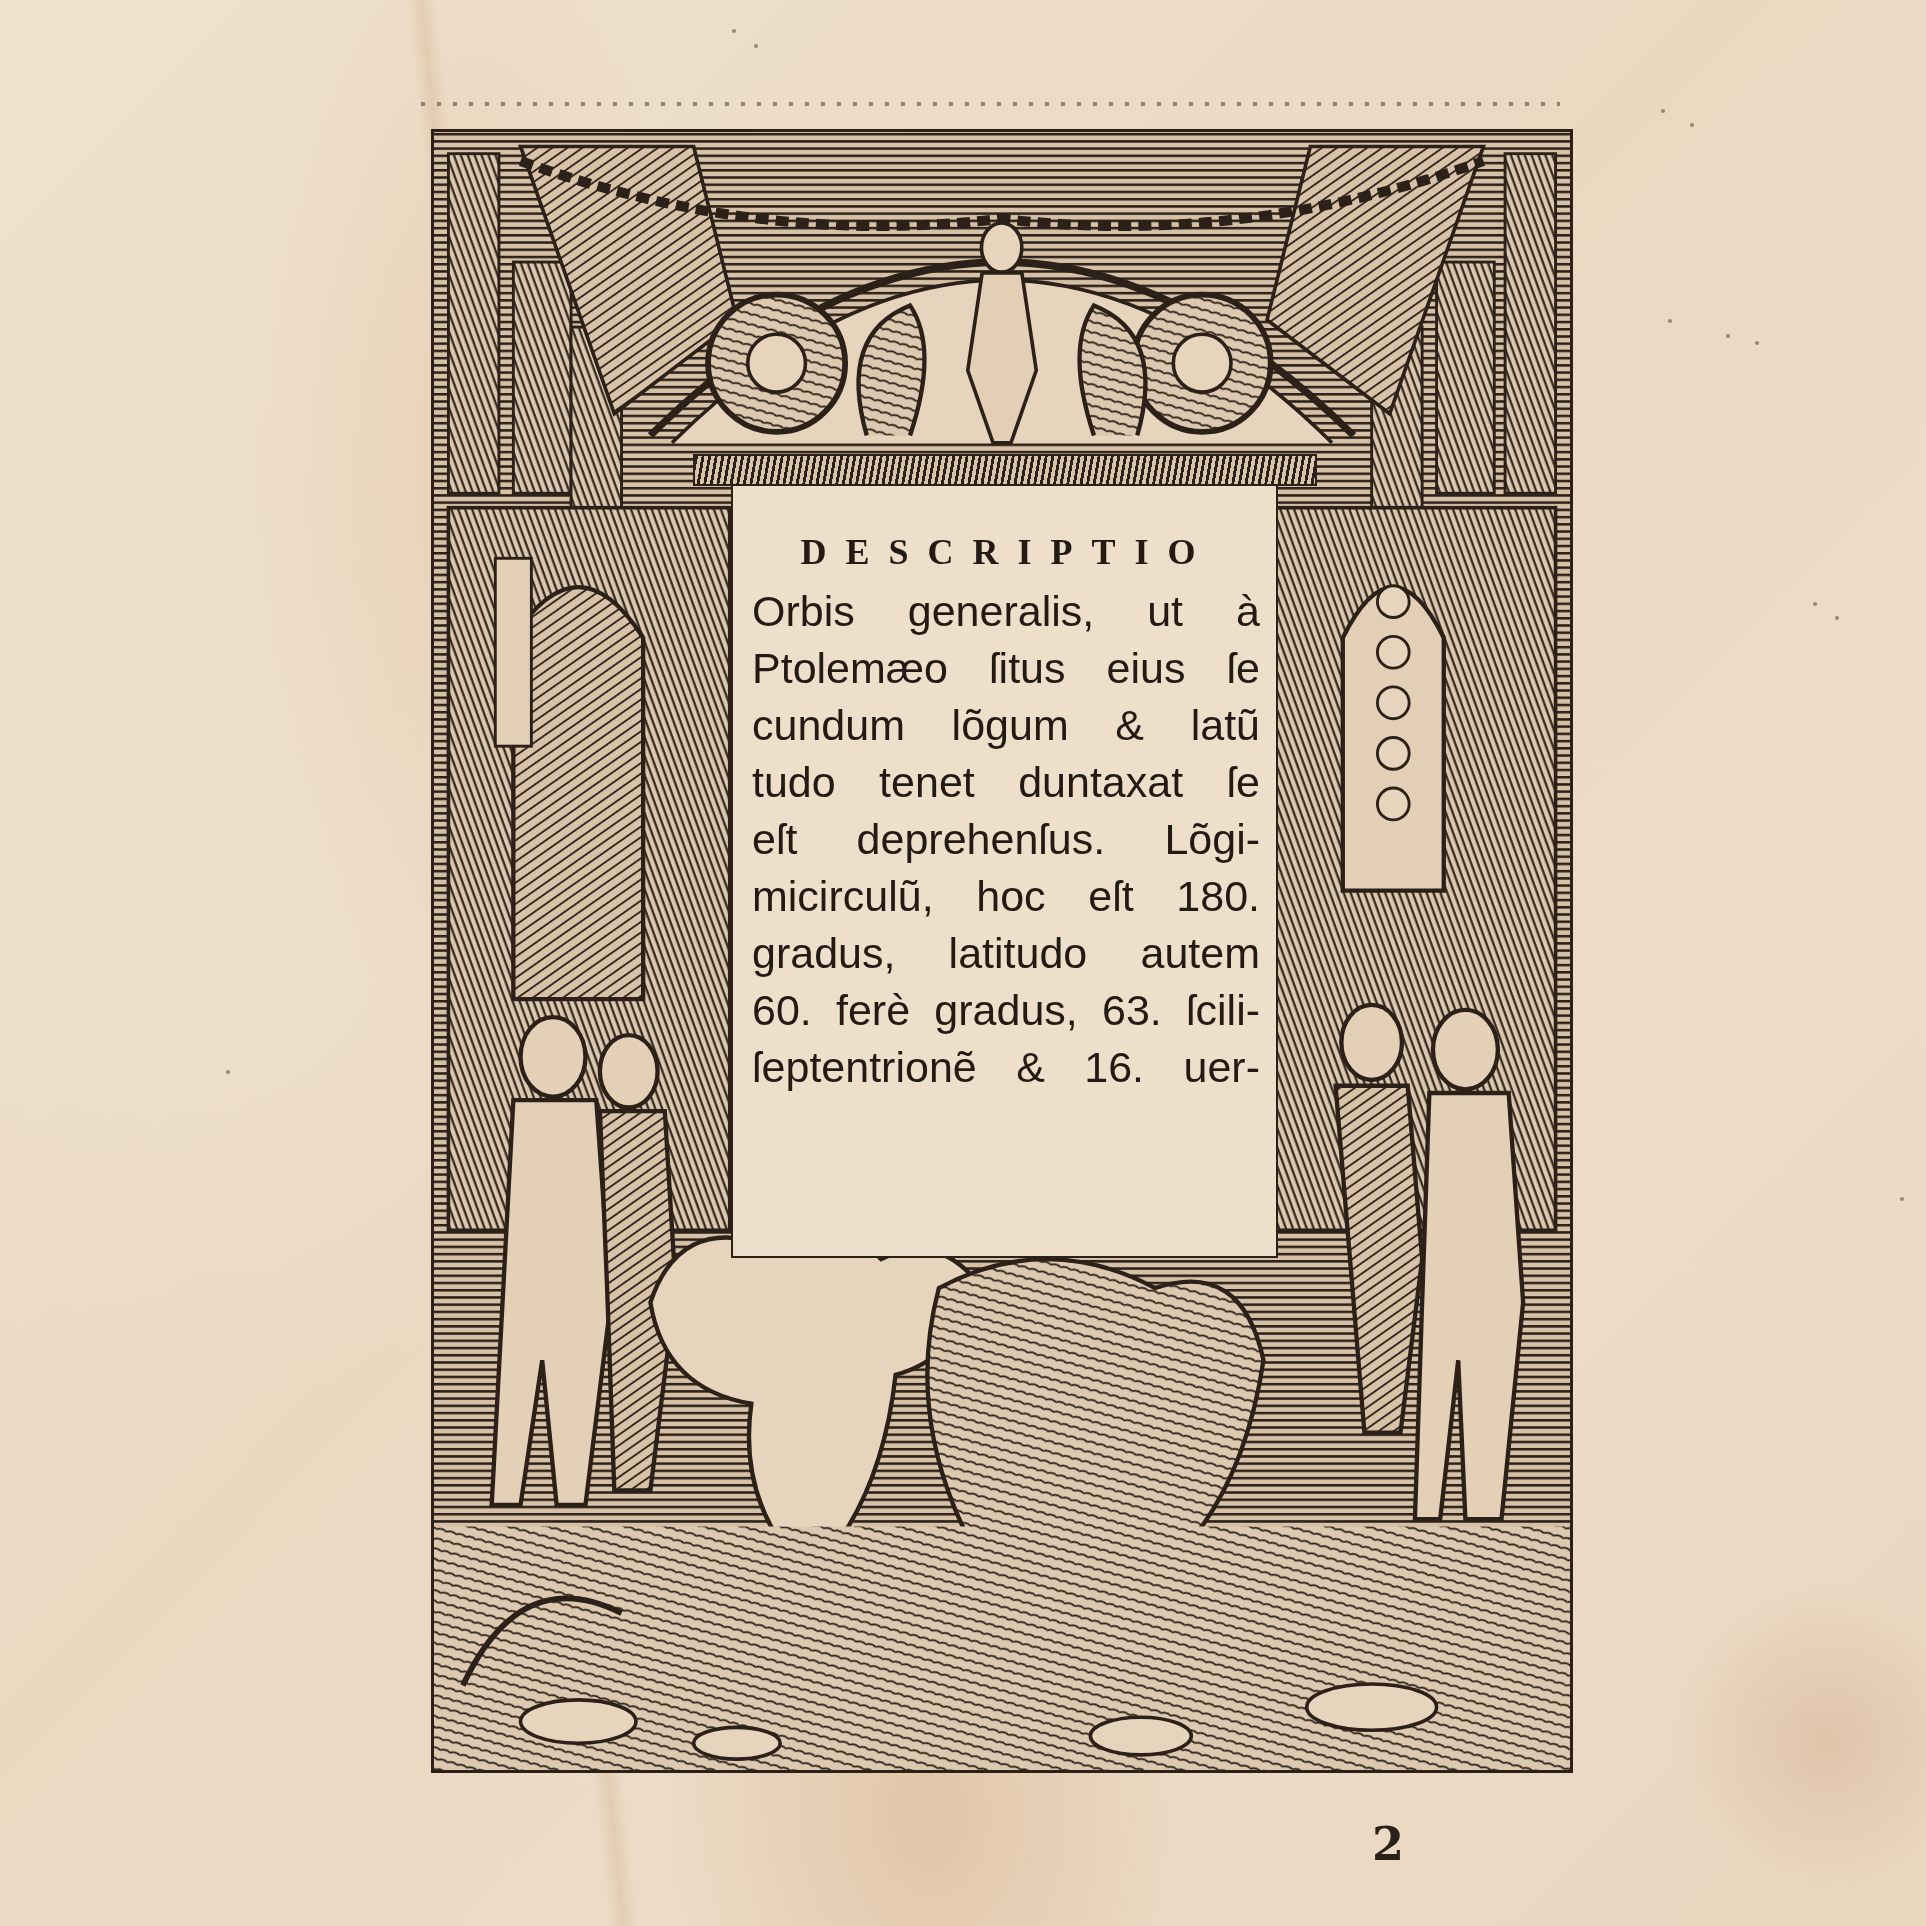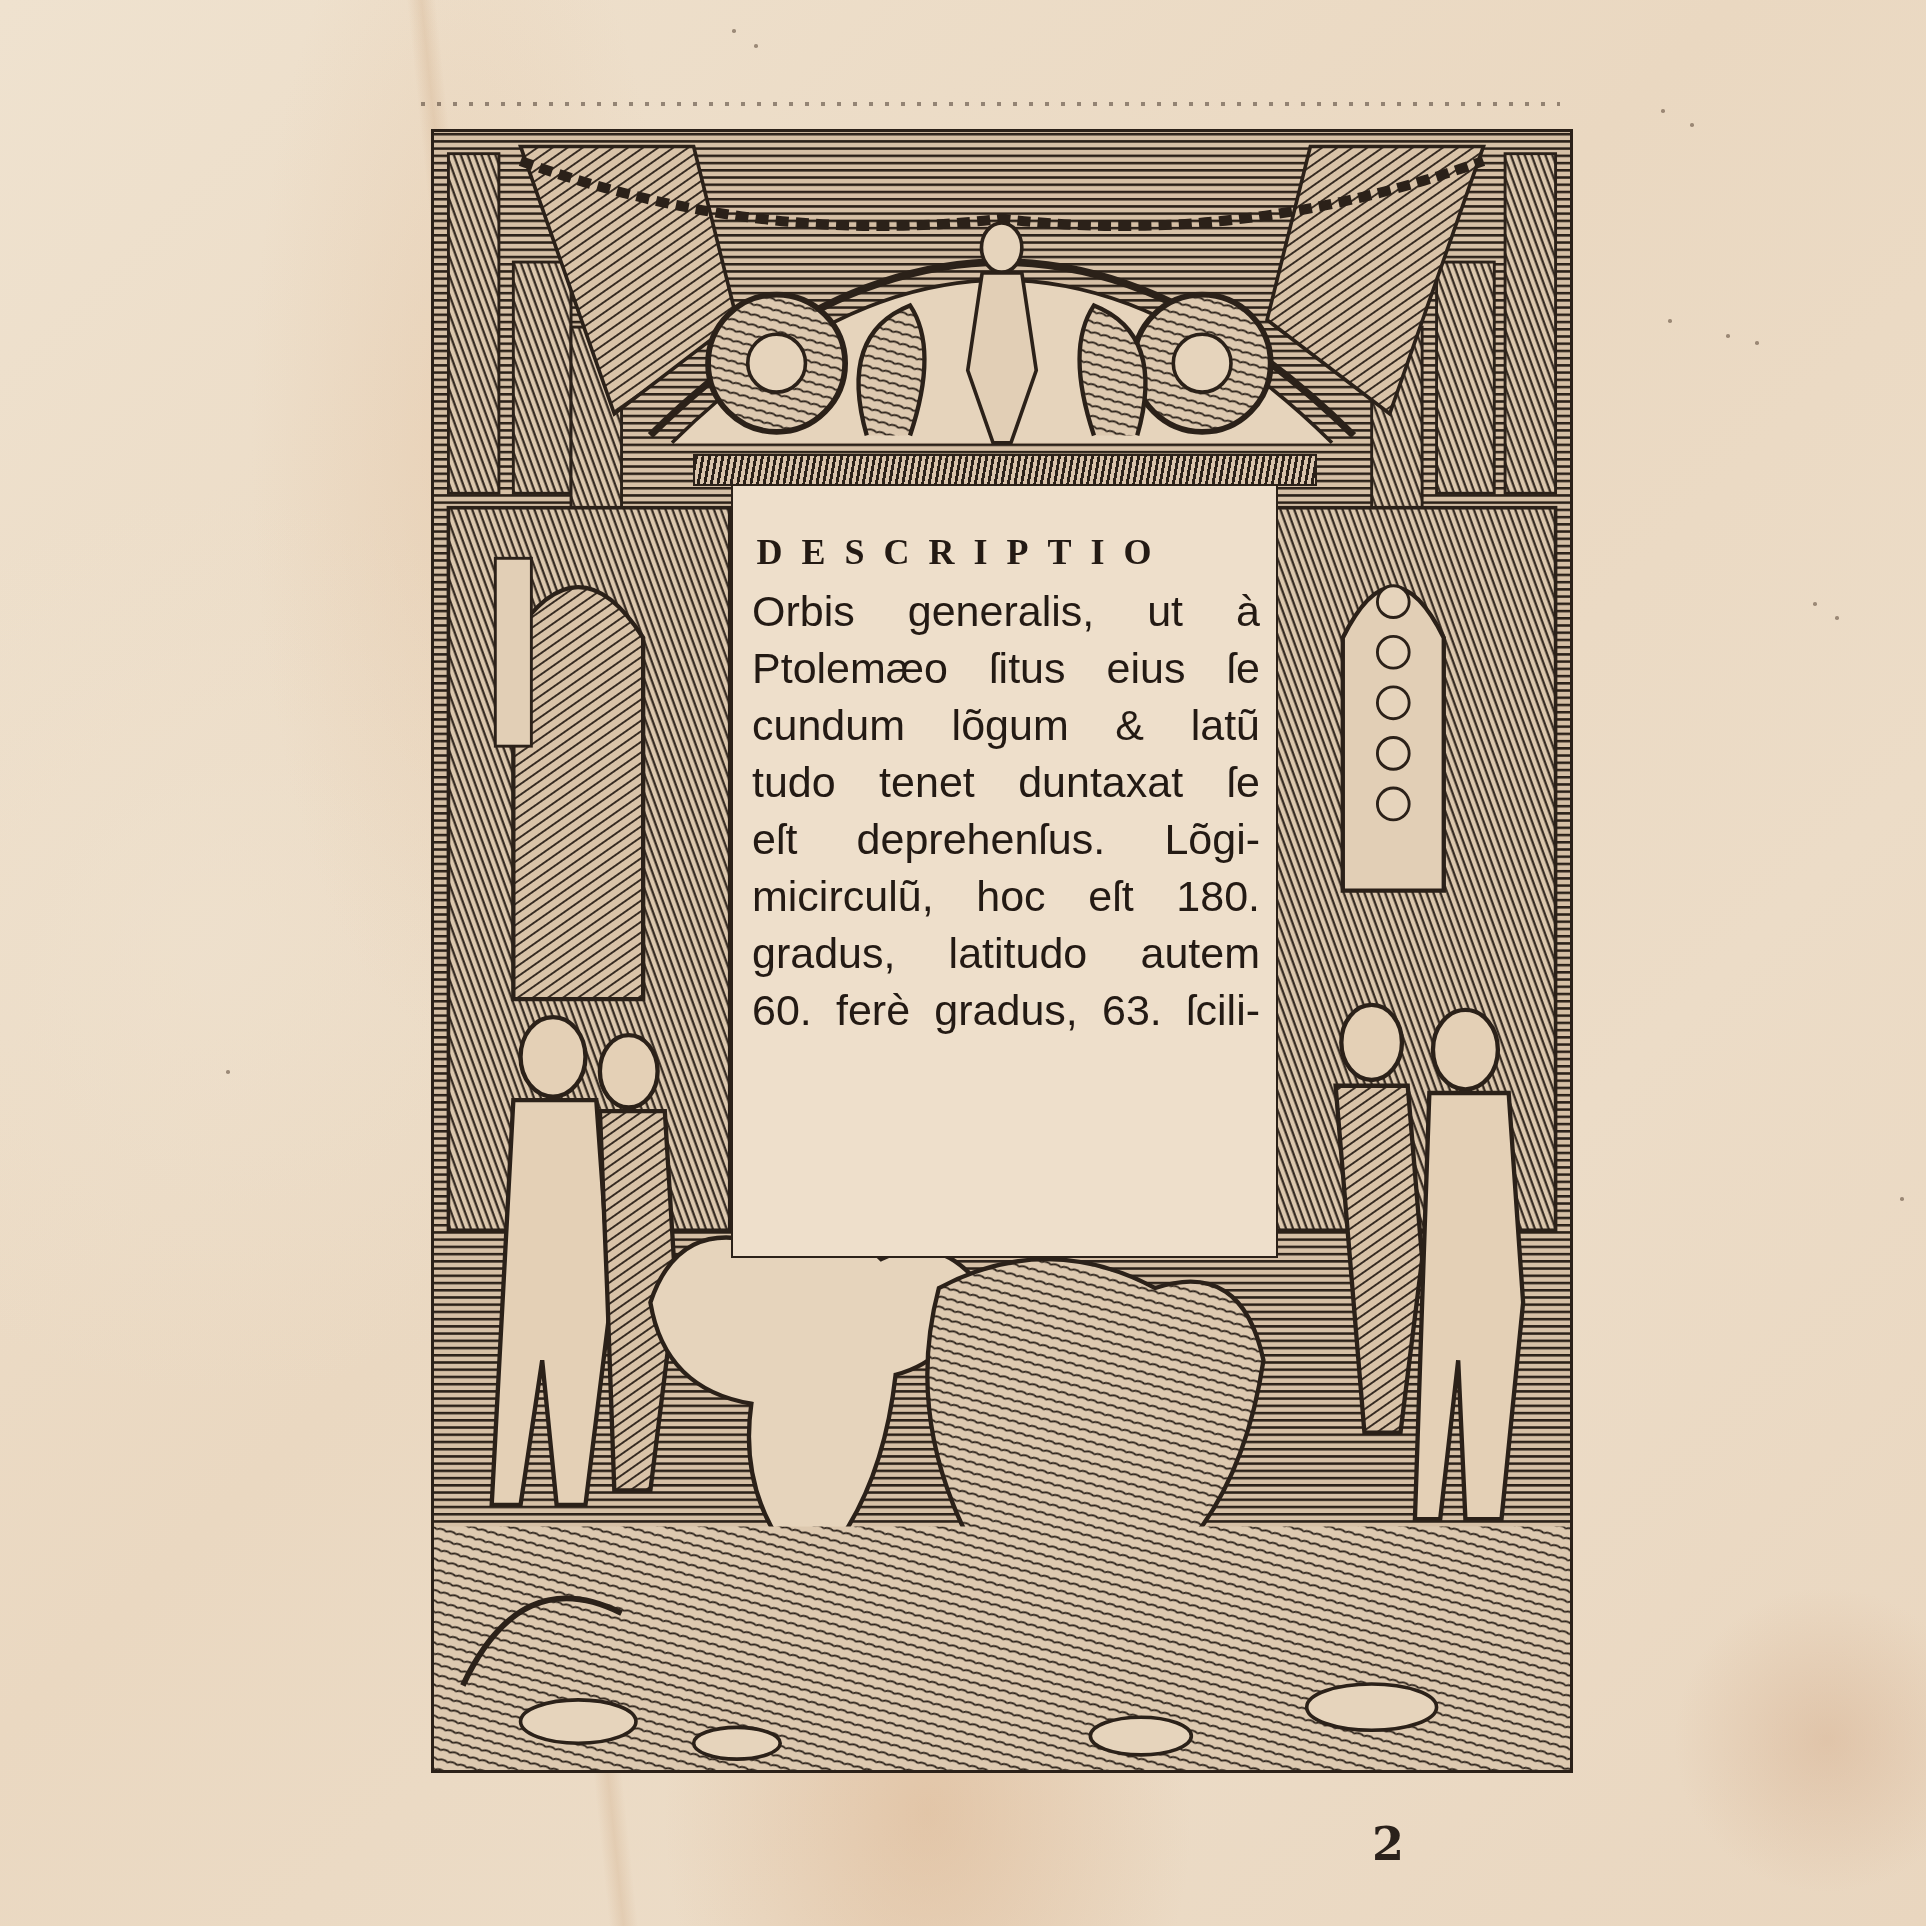--- a/index.html
+++ b/index.html
@@ -46,20 +46,21 @@
       background: repeating-linear-gradient(100deg, #2b2119 0 2.9px, #d9c4ac 2.9px 6.5px);
       border: 2.9px solid #2b2119; box-sizing: border-box;
     }
     .heading {
       font-family: "Liberation Serif", serif;
       font-weight: bold;
       font-size: 36px;
       letter-spacing: 19px;
       margin: 14.5px 0 10.2px 4.4px;
       white-space: nowrap;
+      text-align: center;
     }
     .body-lines { font-family: "Liberation Sans", sans-serif; font-size: 43px; line-height: 57px; }
     .body-lines div { white-space: nowrap; text-align: justify; text-align-last: justify; width: 508px; }
     .body-lines div.last { text-align-last: left; }
 
     .page-number {
       position: absolute; left: 1372px; top: 1817px;
       font-family: "DejaVu Serif", serif; font-weight: bold; font-size: 46px; color: #2a211b;
     }
     .margin-stamp {
@@ -189,19 +190,20 @@
   <div class="heading">DESCRIPTIO</div>
   <div class="body-lines">
     <div>Orbis generalis, ut à</div>
     <div>Ptolemæo ſitus eius ſe</div>
     <div>cundum lõgum &amp; latũ</div>
     <div>tudo tenet duntaxat ſe</div>
     <div>eſt deprehenſus. Lõgi-</div>
     <div>micirculũ, hoc eſt 180.</div>
     <div>gradus, latitudo autem</div>
     <div>60. ferè gradus, 63. ſcili-</div>
+    <div>ſeptentrionẽ &amp; 16. uer-</div>
   </div>
 </div>
 
 <div class="margin-stamp"></div>
 
 <div class="page-number">2</div>
 
 
 </body></html>

